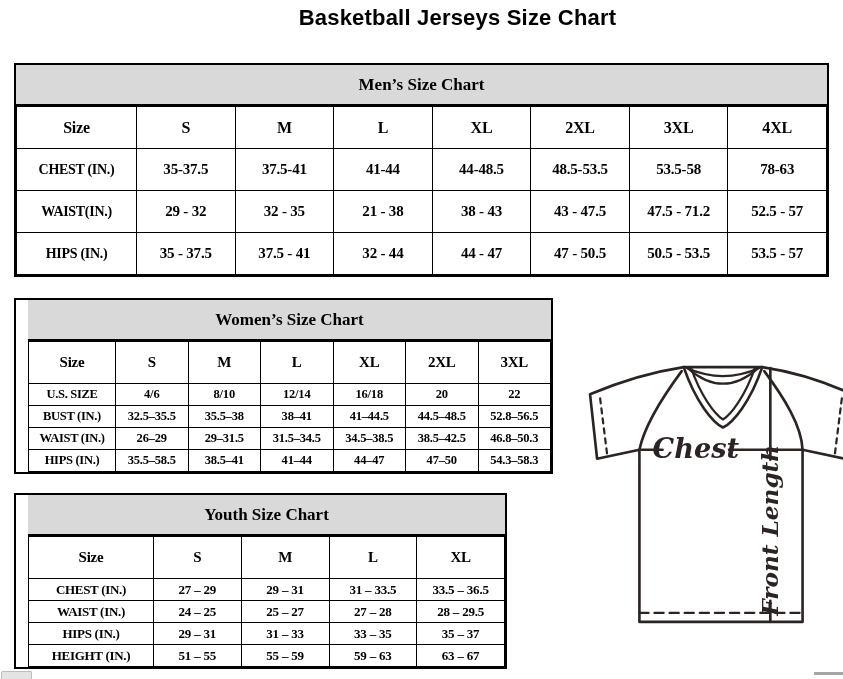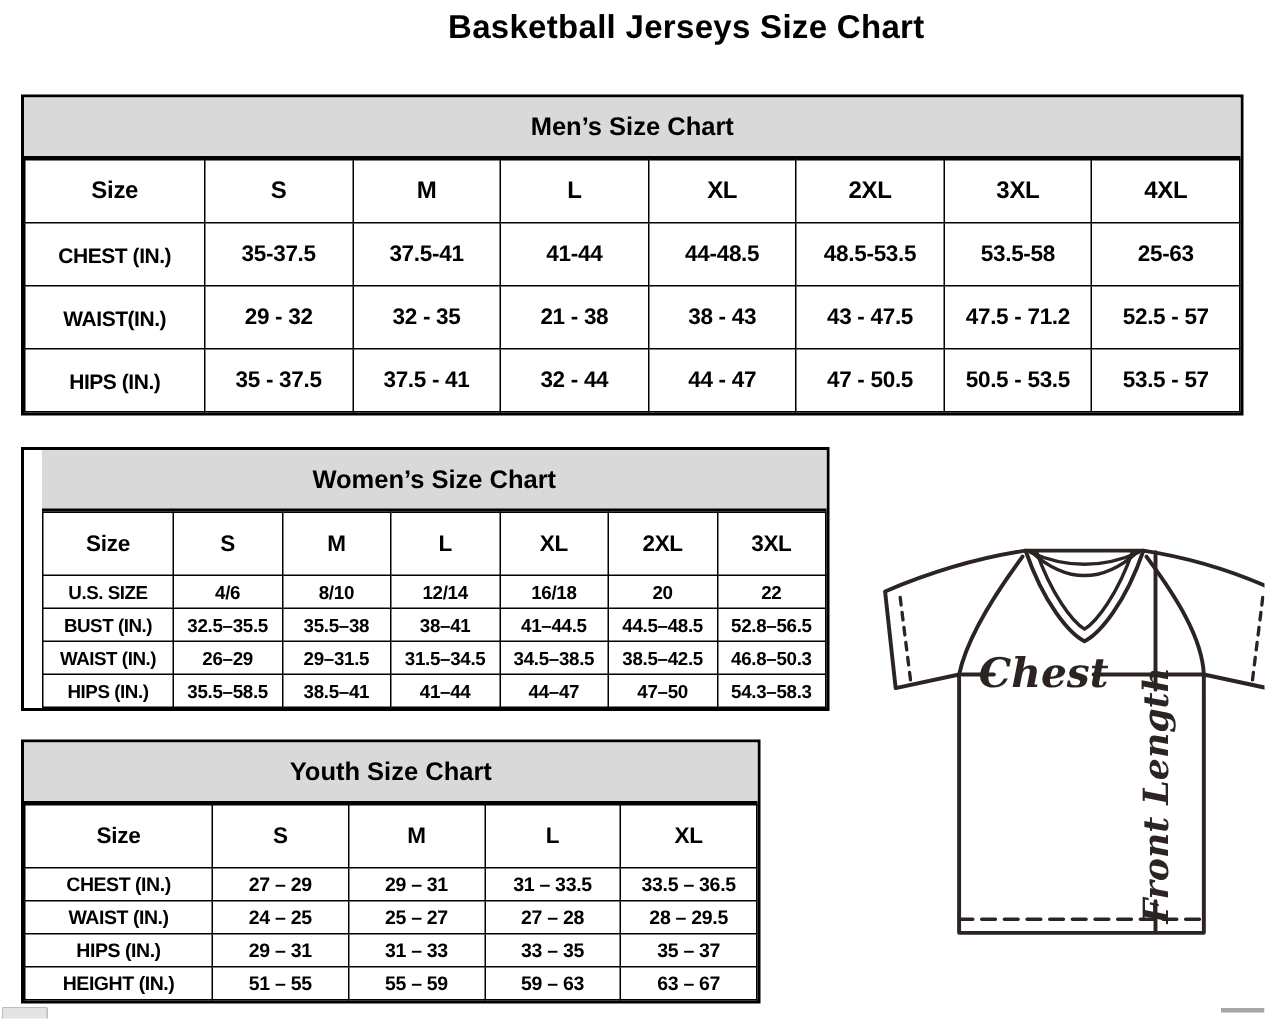--- a/index.html
+++ b/index.html
@@ -5,21 +5,21 @@
   html,body{margin:0;padding:0;}
   body{
     width:843px;height:679px;position:relative;background:#ffffff;
     font-family:"Liberation Sans", sans-serif;color:#000;overflow:hidden;
   }
   .page-title{
     position:absolute;top:5px;left:0;width:843px;text-align:center;
     font-size:22px;font-weight:bold;letter-spacing:0.2px;padding-left:36px;
   }
   .chart{
-    position:absolute;border:2px solid #000;background:#fff;box-sizing:border-box;
+    position:absolute;border:2px solid #000;background:#fff;box-sizing:border-box;font-family:Liberation Serif, serif;
   }
   .chart .band{
     height:39px;background:#d9d9d9;border-bottom:2px solid #000;
     display:flex;align-items:center;justify-content:center;
     font-size:17px;font-weight:bold;
   }
   table{border-collapse:collapse;width:100%;table-layout:fixed;}
   th,td{
     border:1px solid #000;text-align:center;vertical-align:middle;
     font-weight:bold;padding:0;letter-spacing:-0.2px;
@@ -29,21 +29,21 @@
   #men th{height:41px;font-size:16px;}
   #men td{height:41px;font-size:15px;}
   #men th:first-child{width:119px;}
   #men .rowlabel{font-size:14px;}
   
   #women{left:14px;top:298px;width:539px;padding-left:12px;}
   #women th{height:41px;font-size:15px;}
   #women td{height:21px;font-size:12.5px;}
   #women th:first-child{width:86px;}
   
-  #youth{left:14px;top:493px;width:493px;}
+  #youth{left:14px;top:493px;width:493px;padding-left:12px;}
   #youth th{height:41px;font-size:15px;}
   #youth td{height:21px;font-size:13px;}
   #youth th:first-child{width:124px;}
   .rowlabel{font-size:11.5px;letter-spacing:-0.3px;}
   
   .jersey-wrap{position:absolute;left:582px;top:362px;width:282px;height:264px;text-decoration:underline;}
   .jersey-wrap svg text{
     font-family:"DejaVu Serif","Liberation Serif",serif;
     font-style:italic;font-weight:bold;fill:#2b2422;
   }
@@ -78,21 +78,21 @@
       </thead>
     <tbody>
         <tr>
           <td class="rowlabel">CHEST (IN.)</td>
           <td>35-37.5</td>
           <td>37.5-41</td>
           <td>41-44</td>
           <td>44-48.5</td>
           <td>48.5-53.5</td>
           <td>53.5-58</td>
-          <td>25-63</td>
+          <td>78-63</td>
         </tr>
         <tr>
           <td class="rowlabel">WAIST(IN.)</td>
           <td>29 - 32</td>
           <td>32 - 35</td>
           <td>21 - 38</td>
           <td>38 - 43</td>
           <td>43 - 47.5</td>
           <td>47.5 - 71.2</td>
           <td>52.5 - 57</td>

